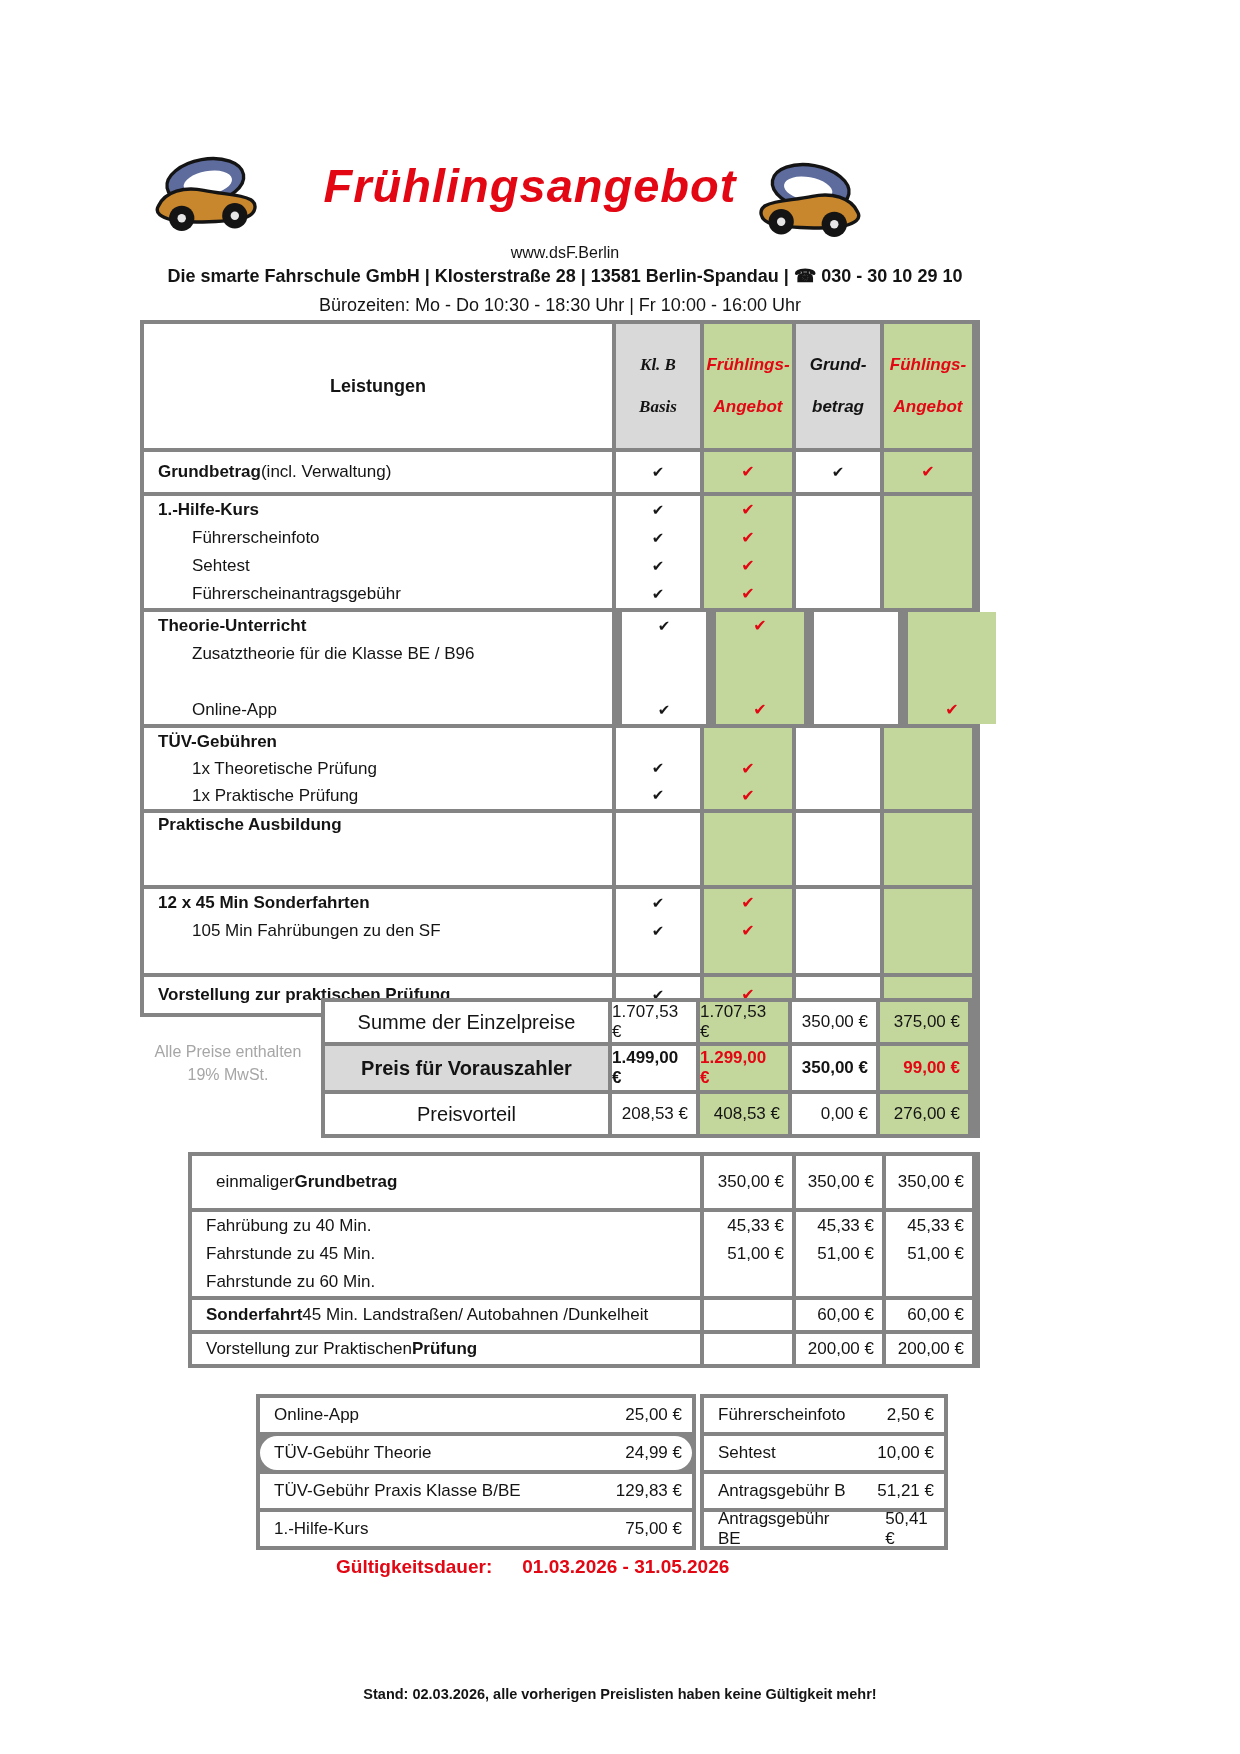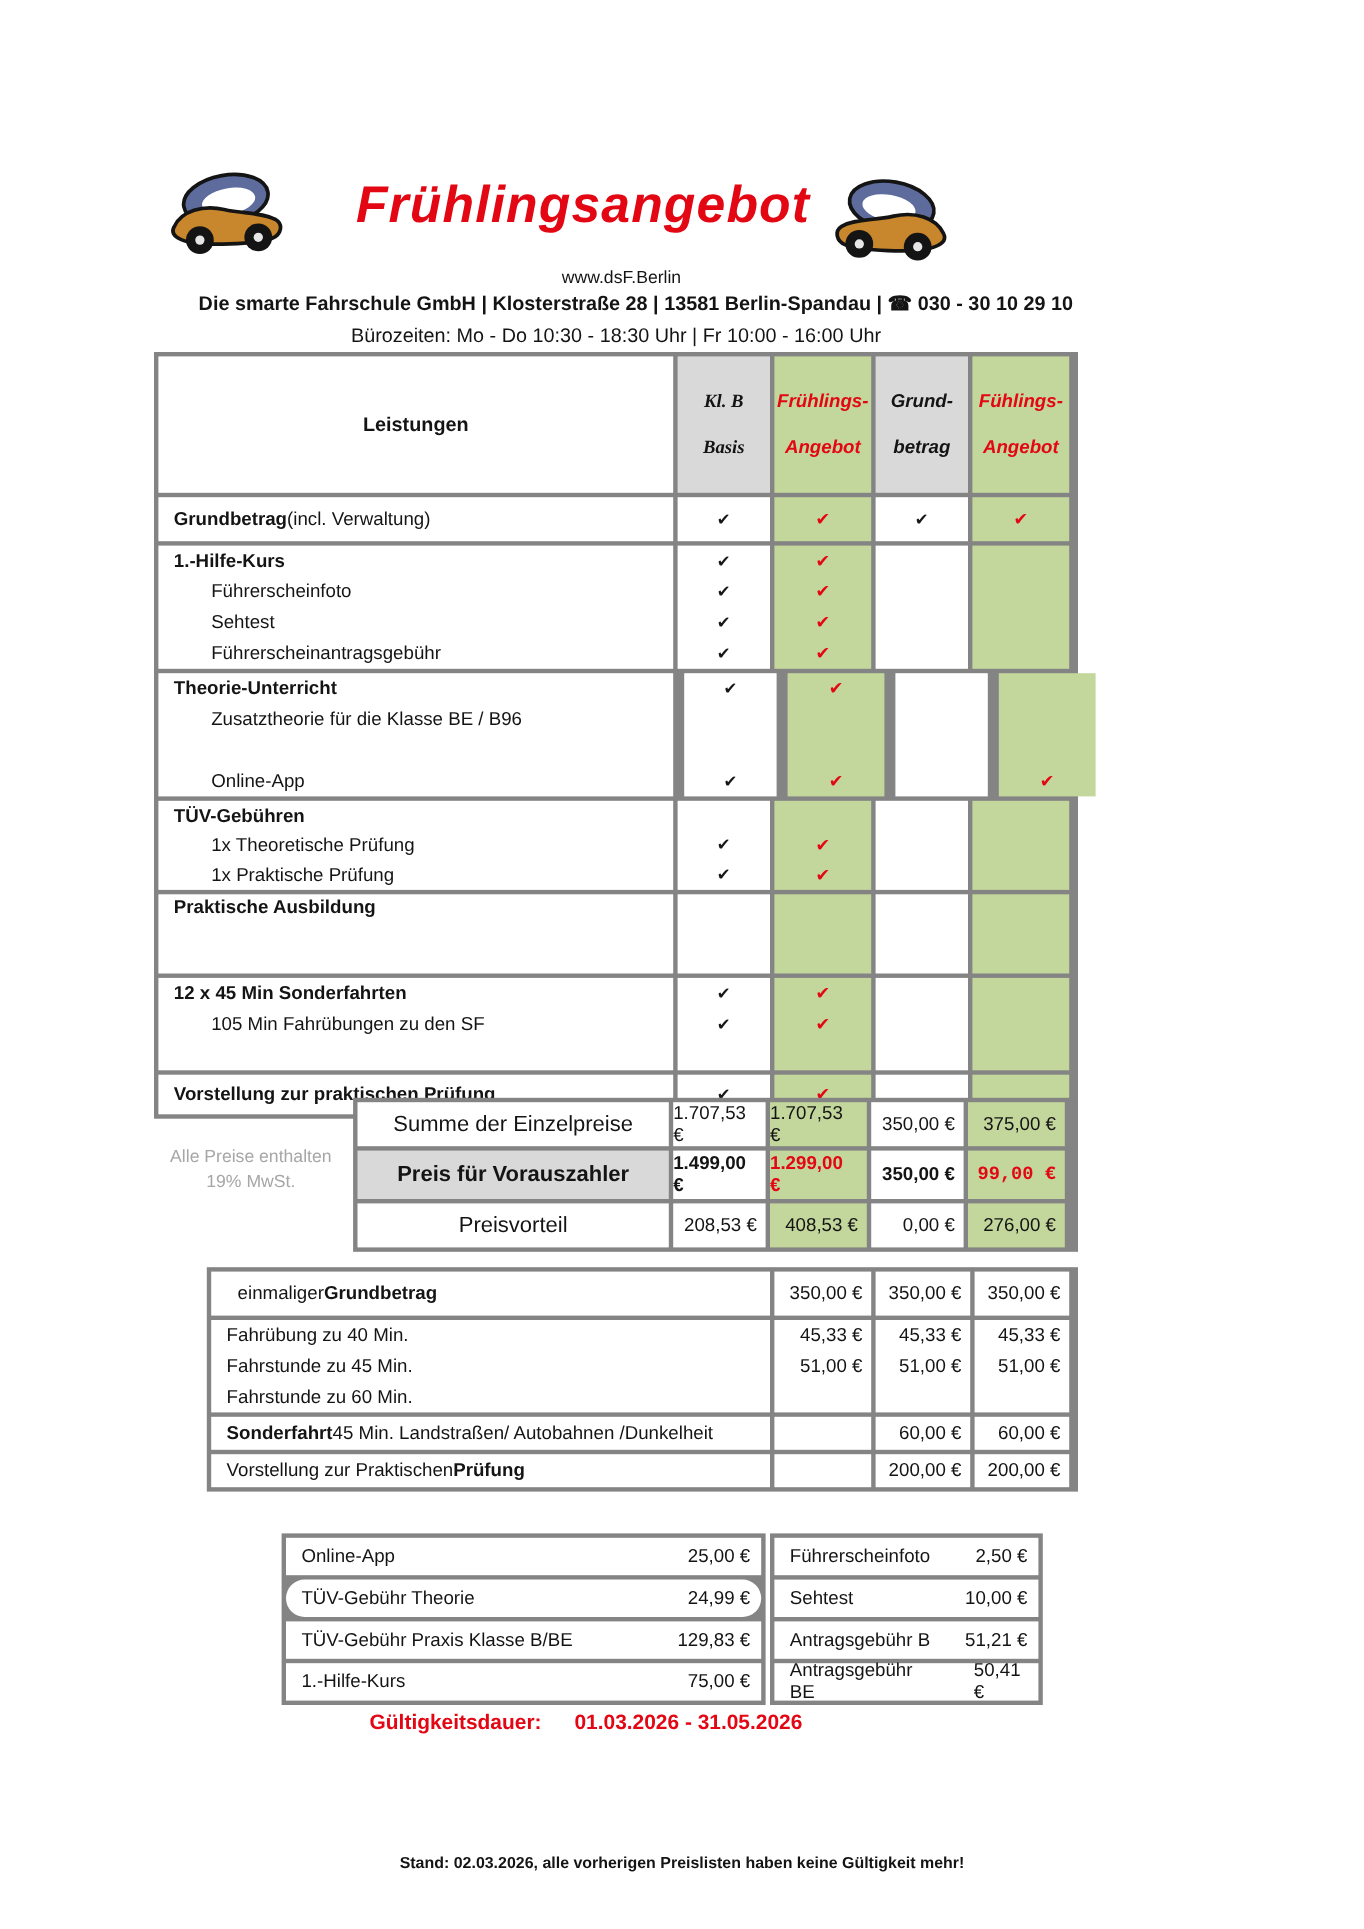--- a/index.html
+++ b/index.html
@@ -9,21 +9,21 @@
   .page{position:relative;width:1240px;height:1754px;background:#fff;overflow:hidden;
         font-family:"Liberation Sans",sans-serif;color:var(--ink);}
   .abs{position:absolute;}
   
   .logo{width:118px;height:86px;}
   .logo svg{width:100%;height:100%;}
   .logo-right svg{transform:scaleX(-1);}
   .title{left:120px;width:820px;top:158px;text-align:center;font-size:47px;font-weight:bold;
          font-style:italic;color:var(--red);letter-spacing:1px;}
   .website{left:120px;width:890px;top:244px;text-align:center;font-size:16px;}
-  .company{left:13px;width:1130px;top:265px;text-align:center;font-size:18px;font-weight:bold;}
+  .company{left:0;width:1130px;top:265px;text-align:center;font-size:18px;font-weight:bold;}
   .hours{left:0;width:1120px;top:295px;text-align:center;font-size:18px;}
   
   .gridtable{background:var(--bgray);padding:4px;display:flex;flex-direction:column;gap:4px;}
   .grow{display:grid;gap:4px;}
   .cell{background:#fff;display:flex;flex-direction:column;justify-content:center;}
   .cell.green{background:var(--green);}
   .cell.grayc{background:var(--grayc);}
   .line{display:flex;align-items:center;}
   .line.center{justify-content:center;}
   .lab{padding-left:14px;font-size:17px;}
@@ -400,21 +400,21 @@
         </div>
         <div class="cell" style="height: 44px;">
           <div class="line val bold" style="height: 100%;">1.499,00 €</div>
         </div>
         <div class="cell green" style="height: 44px;">
           <div class="line val bold red" style="height: 100%;">1.299,00 €</div>
         </div>
         <div class="cell" style="height: 44px;">
           <div class="line val bold" style="height: 100%;">350,00 €</div>
         </div>
-        <div class="cell green" style="height: 44px; font-family: Liberation Mono, monospace;">
+        <div class="cell green" style="height: 44px;">
           <div class="line val bold red" style="height: 100%;">99,00 €</div>
         </div>
       </div>
       <div class="grow" style="grid-template-columns: 283px 84px 88px 84px 88px;">
         <div class="cell" style="height: 40px;">
           <div class="sumlab">Preisvorteil</div>
         </div>
         <div class="cell" style="height: 40px;">
           <div class="line val" style="height: 100%;">208,53 €</div>
         </div>
@@ -426,21 +426,21 @@
         </div>
         <div class="cell green" style="height: 40px;">
           <div class="line val" style="height: 100%;">276,00 €</div>
         </div>
       </div>
     </div>
 
   <div id="pltable" class="abs gridtable" style="left:188px;top:1152px;width:784px;">
       <div class="grow" style="grid-template-columns: 508px 88px 86px 86px;">
         <div class="cell">
-          <div class="line lab" style="height: 40px; padding-left: 24px;">
+          <div class="line lab" style="height: 52px; padding-left: 24px;">
             <span>einmaliger </span>
             <b>Grundbetrag</b>
           </div>
         </div>
         <div class="cell">
           <div class="line val" style="height: 36px;">350,00 €</div>
         </div>
         <div class="cell">
           <div class="line val" style="height: 36px;">350,00 €</div>
         </div>

